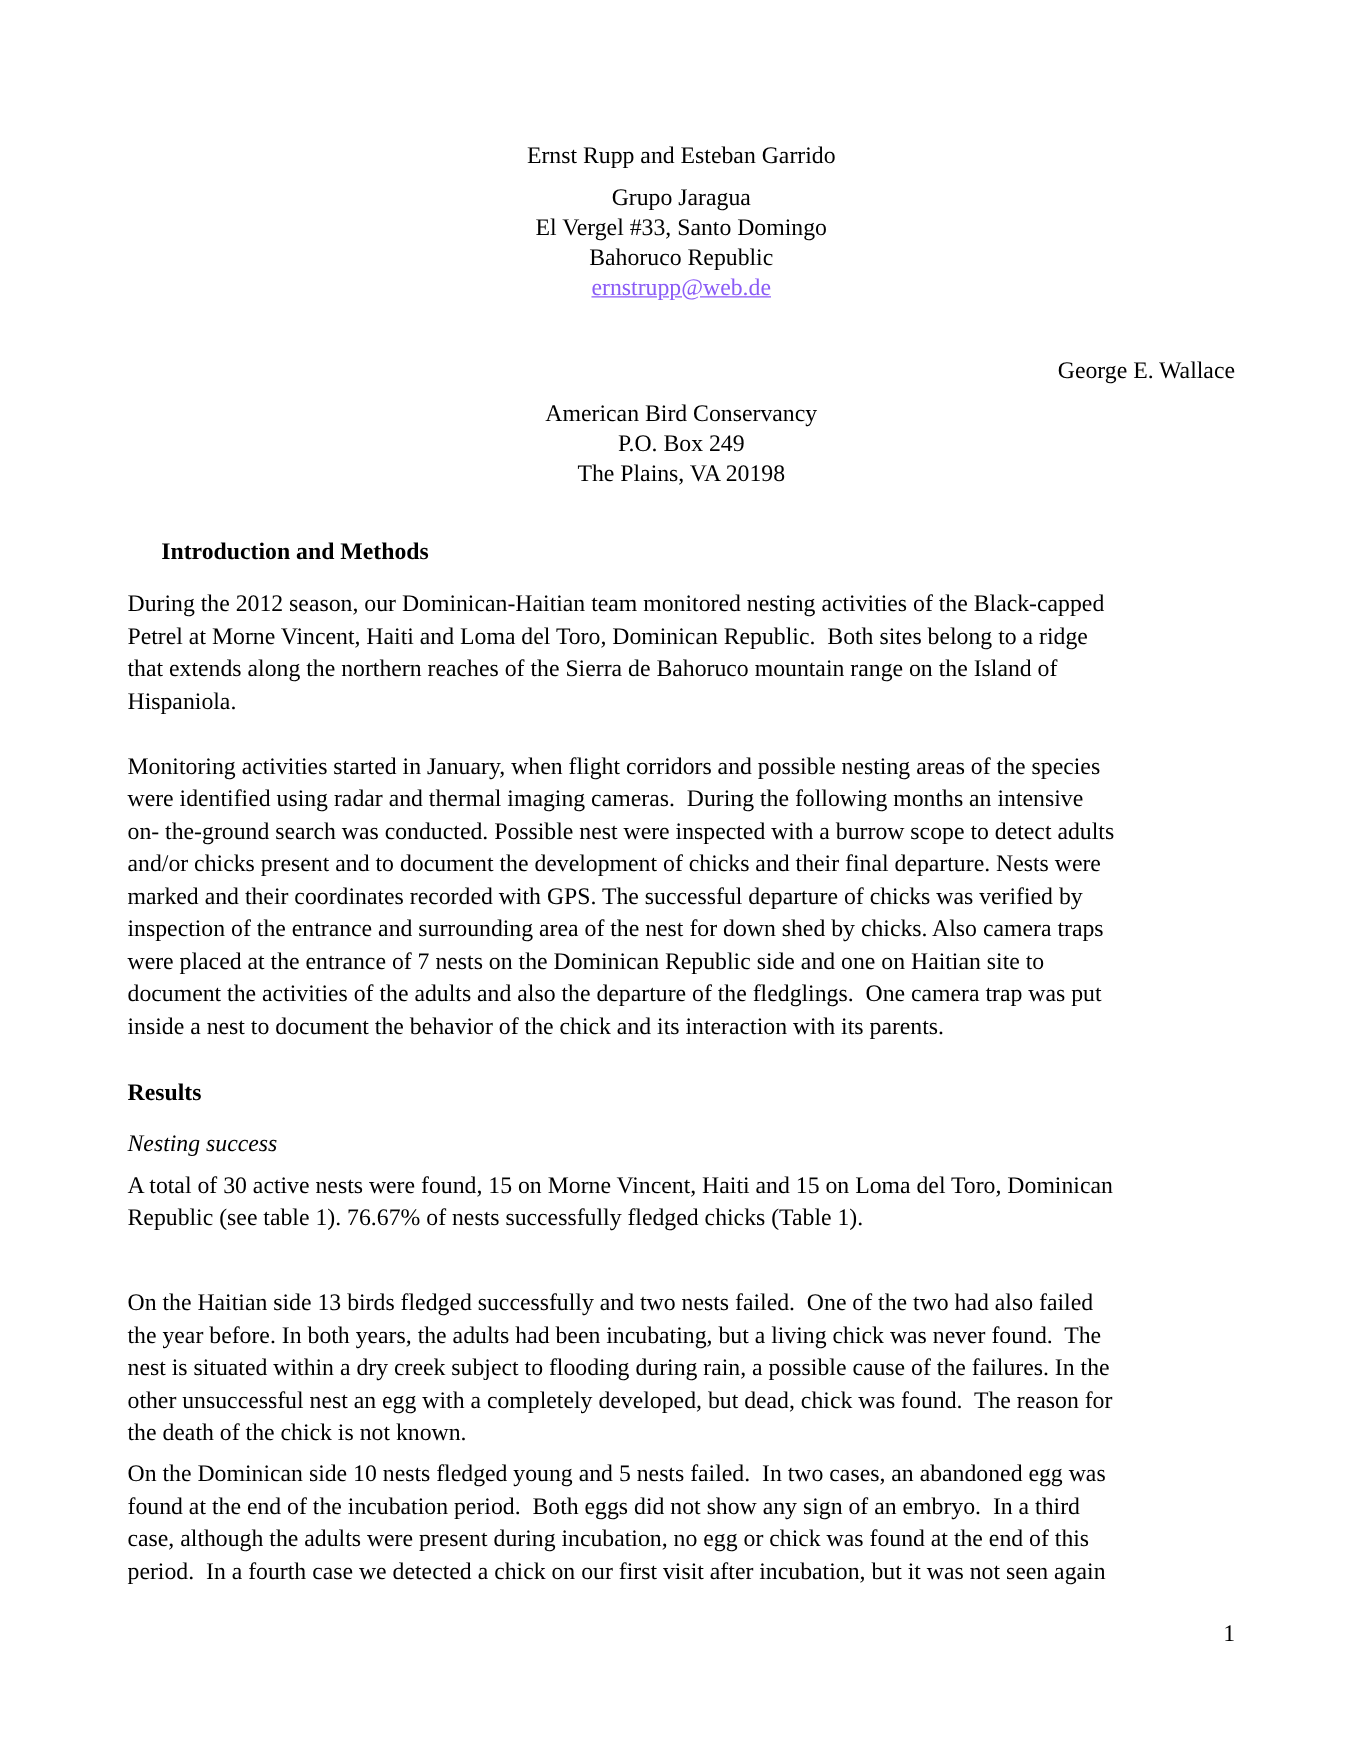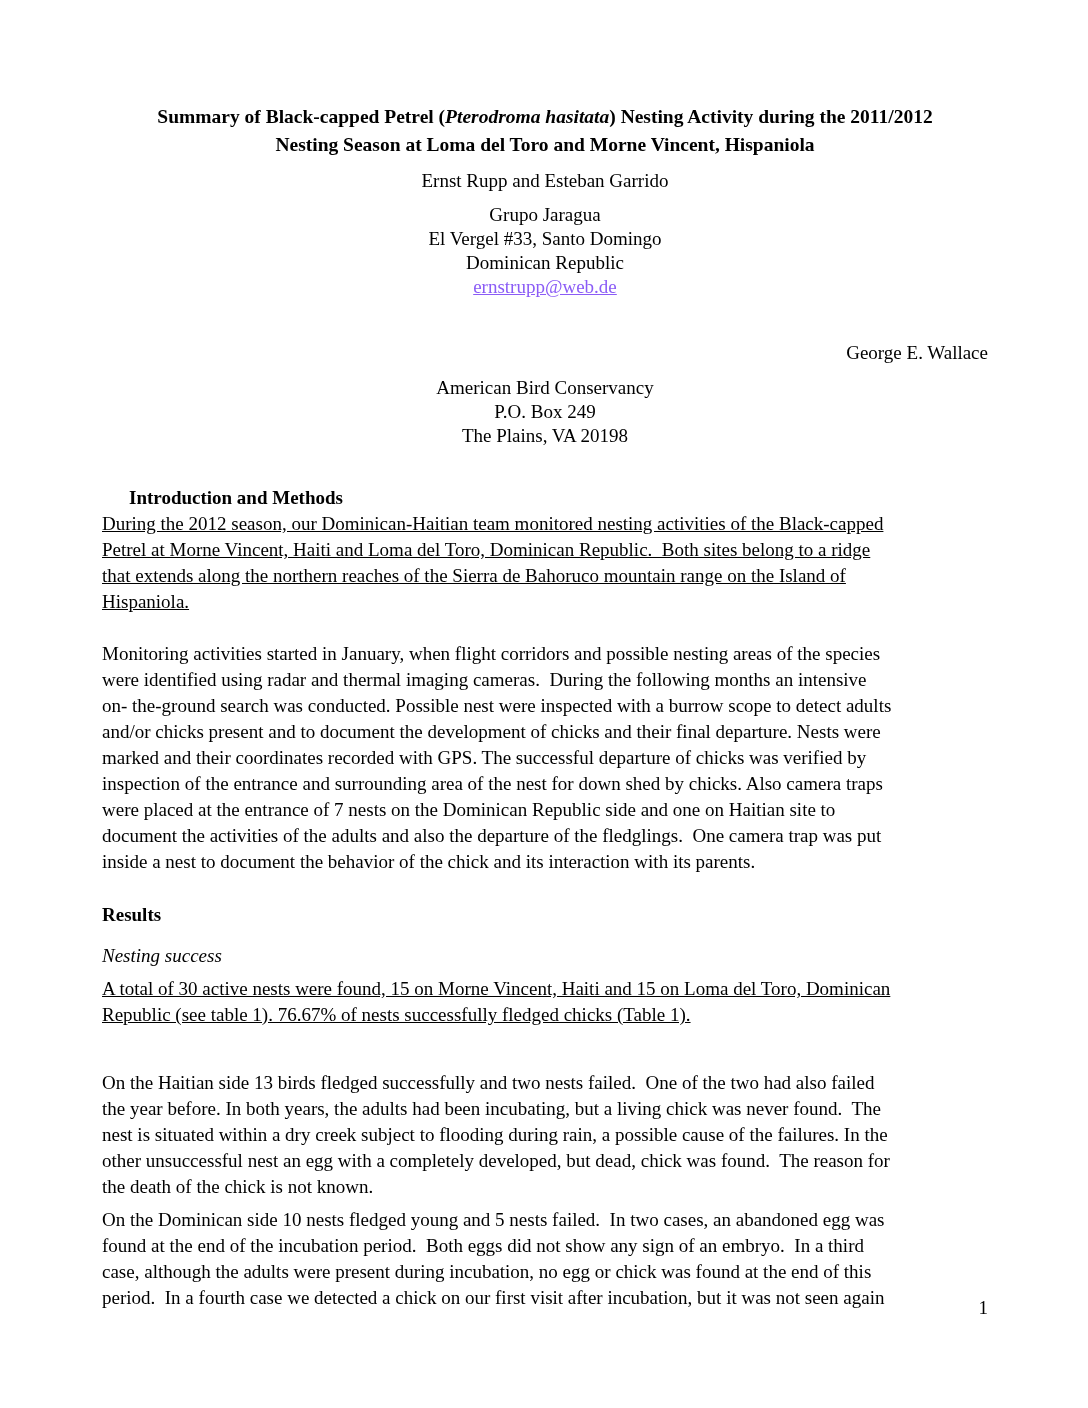--- a/index.html
+++ b/index.html
@@ -54,54 +54,50 @@
   .sub-heading {
     font-style: italic;
     line-height: 27px;
     margin-top: 14px;
   }
   .para {
     white-space: pre-wrap;
     line-height: 26px;
     text-align: left;
   }
-  .p1 { margin-top: 0; text-decoration: underline; }
+  .p1 { margin-top: 16px; }
   .p2 { margin-top: 26px; }
-  .p3 { margin-top: 7px; text-decoration: underline; }
+  .p3 { margin-top: 7px; }
   .p4 { margin-top: 42px; }
   .p5 { margin-top: 7px; }
   .email-link {
     color: #8b5cf6;
     text-decoration: underline;
     cursor: pointer;
   }
   .page-number {
     position: absolute;
     top: 1297px;
     right: 100px;
     font-size: 19px;
     line-height: 22px;
   }
 </style>
 </head>
 <body>
 
 <div class="page">
 
-  <div class="centered title-block">
-    <div><span>Summary of Black-capped Petrel (</span><span class="italic">Pterodroma hasitata</span><span>) Nesting Activity during the 2011/2012</span></div>
-    <div>Nesting Season at Loma del Toro and Morne Vincent, Hispaniola</div>
-  </div>
 
   <div class="centered authors-line">Ernst Rupp and Esteban Garrido</div>
 
   <div class="centered addr-block">
     <div>Grupo Jaragua</div>
     <div>El Vergel #33, Santo Domingo</div>
-    <div>Dominican Republic</div>
+    <div>Bahoruco Republic</div>
     <div><a class="email-link">ernstrupp@web.de</a></div>
   </div>
 
   <div class="centered wallace-line">George E. Wallace</div>
 
   <div class="centered addr-block2">
     <div>American Bird Conservancy</div>
     <div>P.O. Box 249</div>
     <div>The Plains, VA  20198</div>
   </div>

